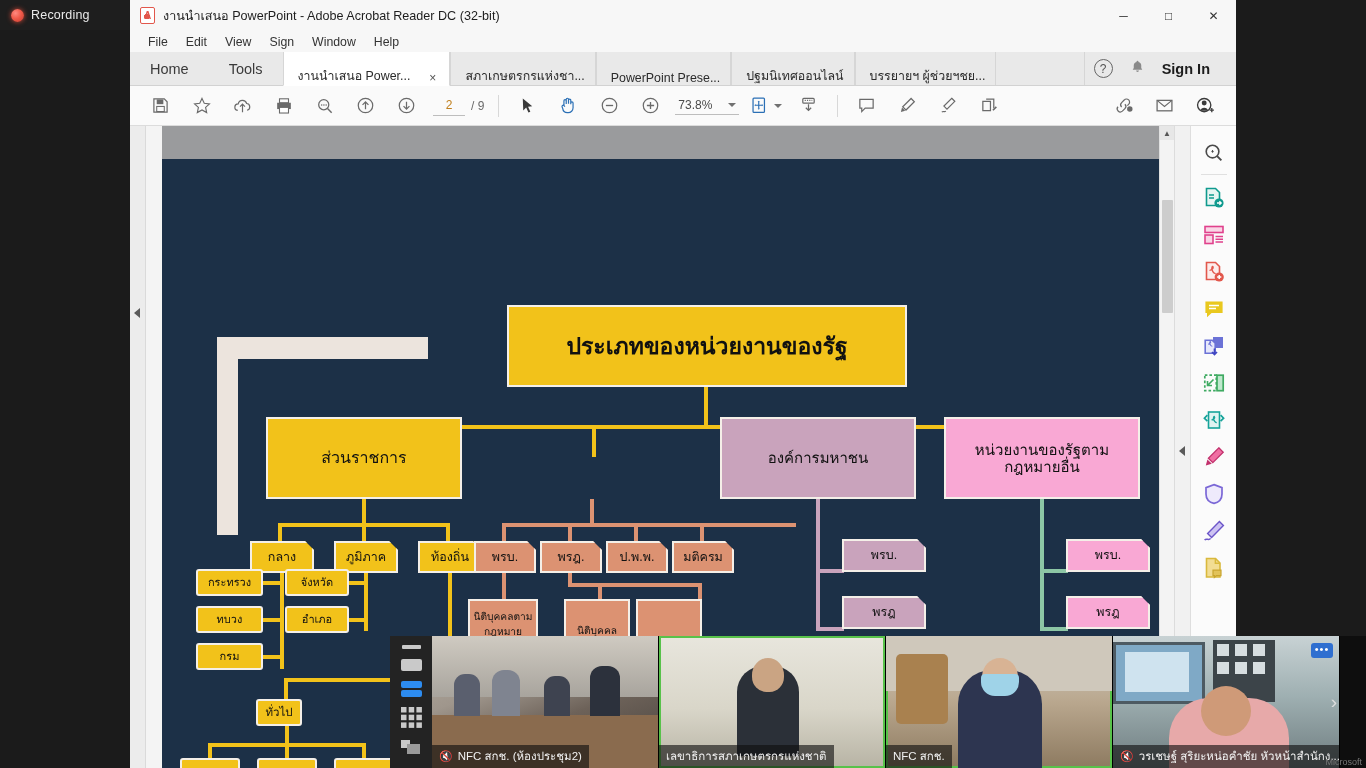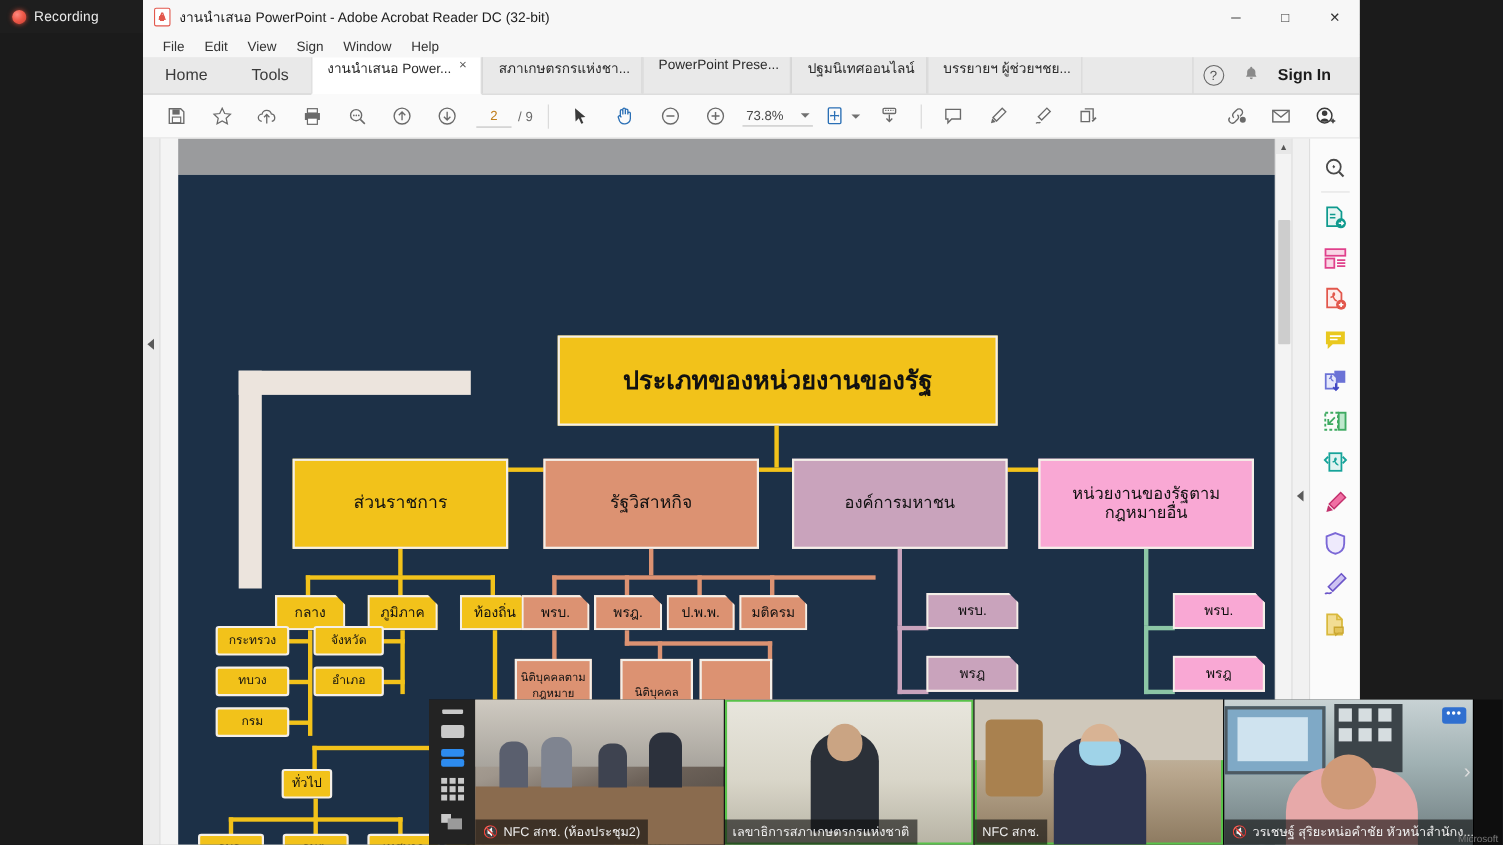--- a/index.html
+++ b/index.html
@@ -35,23 +35,23 @@
              font-size:12px; color:#333; }
 
   .menubar { height:21px; display:flex; align-items:center; padding-left:9px; gap:0; background:#f7f7f7; }
   .menu-item { font-size:12.3px; color:#333; padding:2px 9px; }
 
   
   .tabstrip { height:34px; background:#e9e9e9; display:flex; align-items:stretch;
               border-bottom:1px solid #d2d2d2; position:relative; }
   .tab-home, .tab-tools { display:flex; align-items:center; justify-content:center; padding:0 20px;
               font-size:14.5px; color:#3a3a3a; }
-  .doc-tab { display:flex; align-items:flex-start; padding:0 10px 0 14px; font-size:12.4px; color:#2b2b2b;
+  .doc-tab { display:flex; align-items:flex-end; padding:0 10px 0 14px; font-size:12.4px; color:#2b2b2b;
              border-left:1px solid #d6d6d6; border-right:1px solid #d6d6d6; min-width:120px;
-             justify-content:space-between; gap:4px; white-space:nowrap; }
+             justify-content:space-between; gap:16px; white-space:nowrap; }
   .doc-tab.active { background:#fff; border-bottom:1px solid #fff; margin-bottom:-1px; }
   .doc-tab:not(.active) { background:#e9e9e9; }
   .tab-close { font-size:12px; color:#555; width:13px; text-align:center; }
   .tabstrip-right { margin-left:auto; display:flex; align-items:center; gap:4px; padding-right:12px;
                     border-left:1px solid #d6d6d6; }
   .circ-q { width:19px; height:19px; border:1.5px solid #666; border-radius:50%; font-size:12px;
             color:#555; display:flex; align-items:center; justify-content:center; margin:0 9px; }
   .bell { width:24px; text-align:center; font-size:15px; color:#777; }
   .signin { font-size:14.5px; color:#1c1c1c; padding:0 14px 0 8px; font-weight:600; }
 
@@ -367,21 +367,20 @@
           <div class="nodebox yellow" style="left:345px; top:146px; width:400px; height:82px; font-size:23px; font-weight:bold;">ประเภทของหน่วยงานของรัฐ</div>
 
           <div class="ln y" style="left:542px; top:228px; width:4px; height:38px;"></div>
           <div class="ln y" style="left:202px; top:266px; width:682px; height:4px;"></div>
           <div class="ln y" style="left:202px; top:266px; width:4px; height:32px;"></div>
           <div class="ln y" style="left:430px; top:266px; width:4px; height:32px;"></div>
           <div class="ln y" style="left:656px; top:266px; width:4px; height:32px;"></div>
           <div class="ln y" style="left:880px; top:266px; width:4px; height:32px;"></div>
 
           <div class="nodebox yellow" style="left:104px; top:258px; width:196px; height:82px; font-size:16px;">ส่วนราชการ</div>
-          <div class="nodebox salmon" style="left:332px; top:258px; width:196px; height:82px; font-size:16px;">รัฐวิสาหกิจ</div>
           <div class="nodebox purple" style="left:558px; top:258px; width:196px; height:82px; font-size:15px;">องค์การมหาชน</div>
           <div class="nodebox green" style="left:782px; top:258px; width:196px; height:82px; font-size:15px; white-space:pre-line;"><span>หน่วยงานของรัฐตาม
 กฎหมายอื่น</span></div>
 
           <div class="ln y" style="left:200px; top:340px; width:4px; height:24px;"></div>
           <div class="ln y" style="left:116px; top:364px; width:172px; height:4px;"></div>
           <div class="ln y" style="left:116px; top:364px; width:4px; height:20px;"></div>
           <div class="ln y" style="left:200px; top:364px; width:4px; height:20px;"></div>
           <div class="ln y" style="left:284px; top:364px; width:4px; height:20px;"></div>
 

